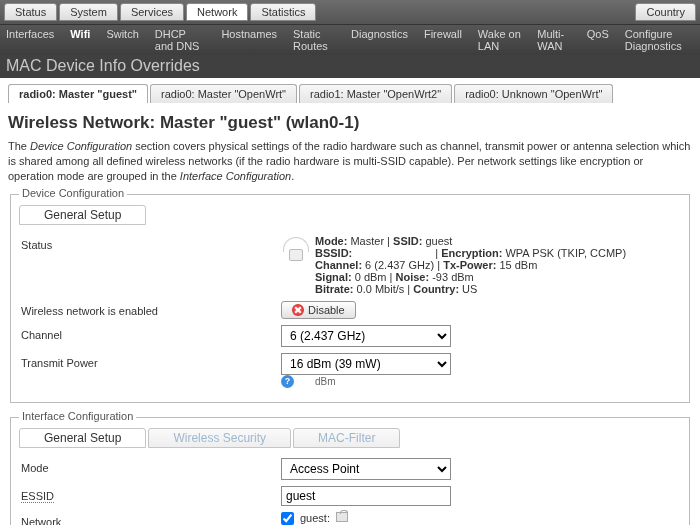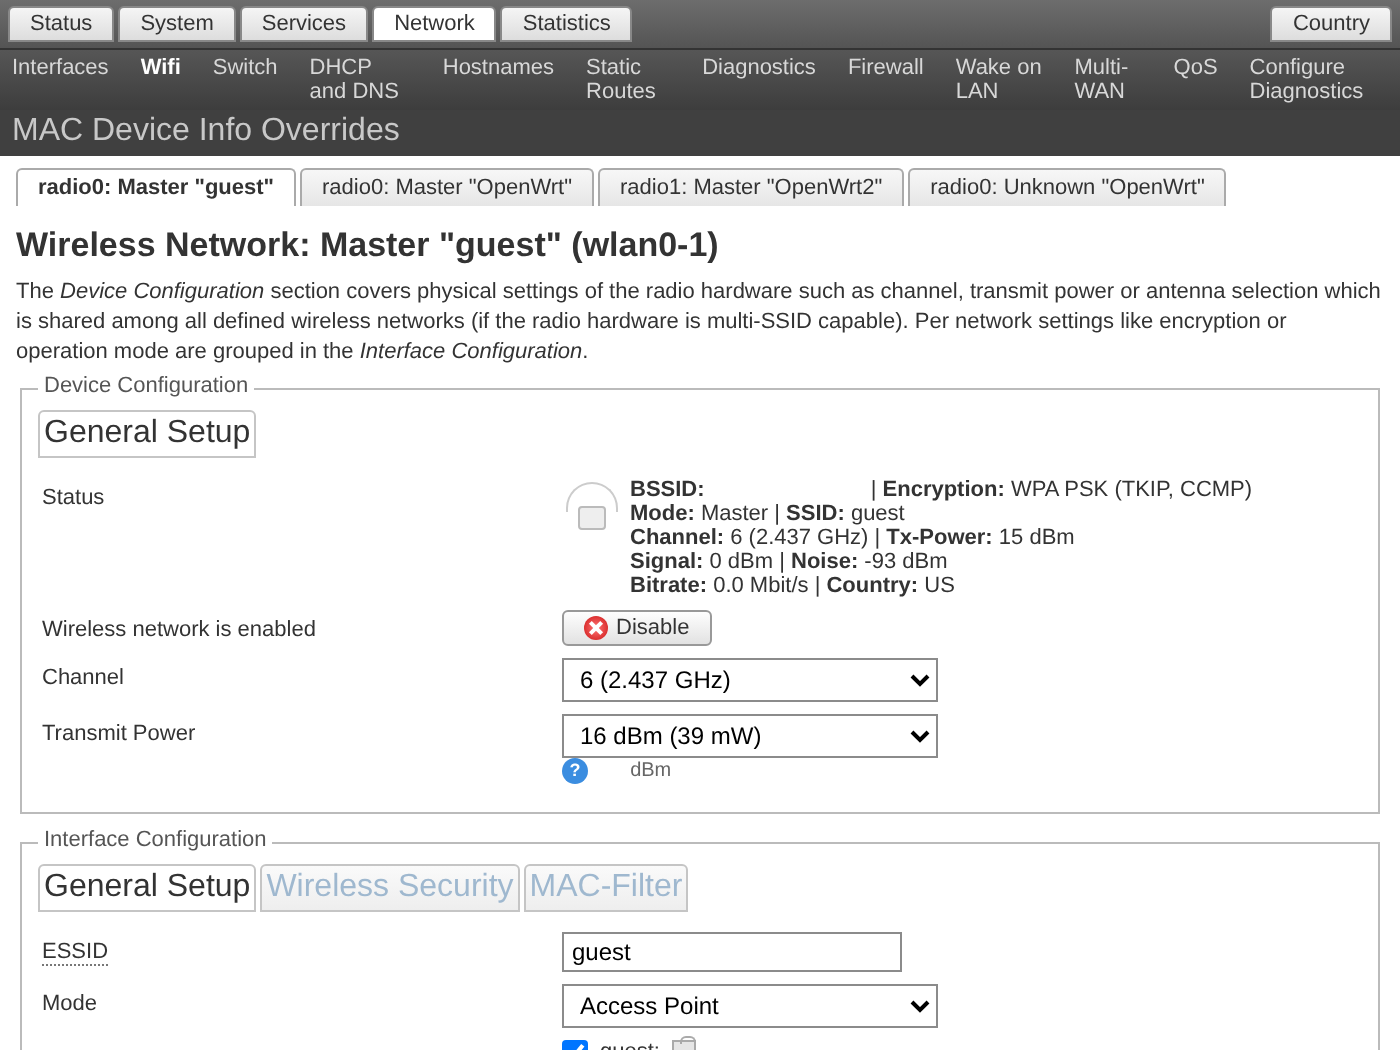--- a/index.html
+++ b/index.html
@@ -15,36 +15,36 @@
 .main{padding:6px 8px}
 .pagetabs{display:flex;gap:2px;margin-bottom:1px}
 .pagetabs .pt{border:1px solid #aaa;border-bottom:none;padding:3px 10px;border-radius:3px 3px 0 0;background:linear-gradient(#f7f7f7,#e6e6e6);cursor:pointer;font-size:11px}
 .pagetabs .pt.active{background:#fff;font-weight:bold}
 h2{font-size:17px;font-weight:bold;margin:10px 0 6px}
 .desc{font-size:11px;line-height:1.35;margin-bottom:10px}
 .desc em{font-style:italic}
 fieldset{border:1px solid #bbb;margin:8px 2px 14px;padding:18px 10px 10px;position:relative}
 legend{font-size:11px;color:#555;padding:0 3px;position:absolute;top:-8px;left:8px;background:#fff}
 .inntabs{display:flex;gap:2px;margin:-8px 0 8px -2px}
-.inntabs .it{border:1px solid #c5c5c5;padding:2px 2px;border-radius:3px 3px 0 0;background:linear-gradient(#fafafa,#eee);cursor:pointer;font-size:16px}
+.inntabs .it{border:1px solid #c5c5c5;padding:2px 24px;border-radius:3px 3px 0 0;background:linear-gradient(#fafafa,#eee);cursor:pointer;font-size:12px}
 .inntabs .it.active{background:#fff}
 .inntabs .it.dis{color:#9fb8cf}
 .row{display:flex;align-items:flex-start;padding:2px 0;margin-bottom:2px}
 .row .lbl{width:260px;padding-top:4px;font-size:11px}
 .row .val{flex:1;font-size:11px}
 .signal-icon{display:inline-block;width:28px;height:28px;vertical-align:top;margin-right:6px;position:relative}
 .signal-icon::before{content:"";position:absolute;left:8px;bottom:2px;width:12px;height:10px;border:1px solid #bbb;border-radius:2px;background:#eee}
 .signal-icon::after{content:"";position:absolute;left:2px;top:2px;width:24px;height:14px;border:1.5px solid #ccc;border-bottom:none;border-radius:14px 14px 0 0}
 .btn{display:inline-flex;align-items:flex-end;gap:4px;background:linear-gradient(#fefefe,#e2e2e2);border:1px solid #999;padding:2px 10px;border-radius:3px;cursor:pointer;font-size:11px}
 .redx{display:inline-block;width:12px;height:12px;border-radius:50%;background:radial-gradient(#f77,#c11);position:relative}
 .redx::before,.redx::after{content:"";position:absolute;left:2px;top:5px;width:8px;height:2px;background:#fff}
 .redx::before{transform:rotate(45deg)}
 .redx::after{transform:rotate(-45deg)}
 select,input[type=text]{border:1px solid #8b8b8b;padding:2px 4px;font-size:12px;background:#fff}
-select{width:188px}
+select{width:170px}
 .wide{width:170px}
 .helpicon{display:inline-block;width:13px;height:13px;border-radius:50%;background:#3b8de0;color:#fff;text-align:center;line-height:13px;font-size:9px;font-weight:bold;vertical-align:middle}
 .tiny{color:#666;font-size:10px;margin-left:18px}
 .dot{border-bottom:1px dotted #777}
 .netlist label{display:flex;align-items:flex-start;gap:6px;margin-bottom:4px}
 .mini{display:inline-block;width:12px;height:10px;background:#e6e6e6;border:1px solid #aaa;position:relative}
 .mini::after{content:"";position:absolute;left:3px;top:-3px;width:6px;height:3px;border:1px solid #aaa;border-bottom:none;border-radius:3px 3px 0 0}
 </style>
 </head>
 <body>
@@ -92,22 +92,22 @@
     <legend>Device Configuration</legend>
     <div class="inntabs">
       <span class="it active">General Setup</span>
     </div>
 
     <div class="row">
       <div class="lbl">Status</div>
       <div class="val" style="display:flex">
         <span class="signal-icon"></span>
         <div>
+          <div><b>Mode:</b><span> Master | </span><b>SSID:</b><span> guest</span></div>
           <div><b>BSSID: </b><span style="display:inline-block;width:80px"></span>| <b>Encryption:</b><span> WPA PSK (TKIP, CCMP)</span></div>
-          <div><b>Mode:</b><span> Master | </span><b>SSID:</b><span> guest</span></div>
           <div><b>Channel:</b><span> 6 (2.437 GHz) | </span><b>Tx-Power:</b><span> 15 dBm</span></div>
           <div><b>Signal:</b><span> 0 dBm | </span><b>Noise:</b><span> -93 dBm</span></div>
           <div><b>Bitrate:</b><span> 0.0 Mbit/s | </span><b>Country:</b><span> US</span></div>
         </div>
       </div>
     </div>
 
     <div class="row">
       <div class="lbl">Wireless network is enabled</div>
       <div class="val">
@@ -135,27 +135,27 @@
 
   <fieldset>
     <legend>Interface Configuration</legend>
     <div class="inntabs">
       <span class="it active">General Setup</span>
       <span class="it dis">Wireless Security</span>
       <span class="it dis">MAC-Filter</span>
     </div>
 
     <div class="row">
-      <div class="lbl"><span class="dot">ESSID</span></div>
-      <div class="val"><input type="text" class="wide" value="guest" style=""></div>
+      <div class="lbl">Mode</div>
+      <div class="val"><select><option>Access Point</option></select></div>
     </div>
 
     <div class="row">
-      <div class="lbl">Mode</div>
-      <div class="val"><select><option>Access Point</option></select></div>
+      <div class="lbl"><span class="dot">ESSID</span></div>
+      <div class="val"><input type="text" class="wide" value="guest" style=""></div>
     </div>
 
     <div class="row">
       <div class="lbl">Network</div>
       <div class="val netlist">
         <label>
             <input type="checkbox" checked="" style=""> 
             <span>guest:</span> 
             <span class="mini"></span>
           </label>

